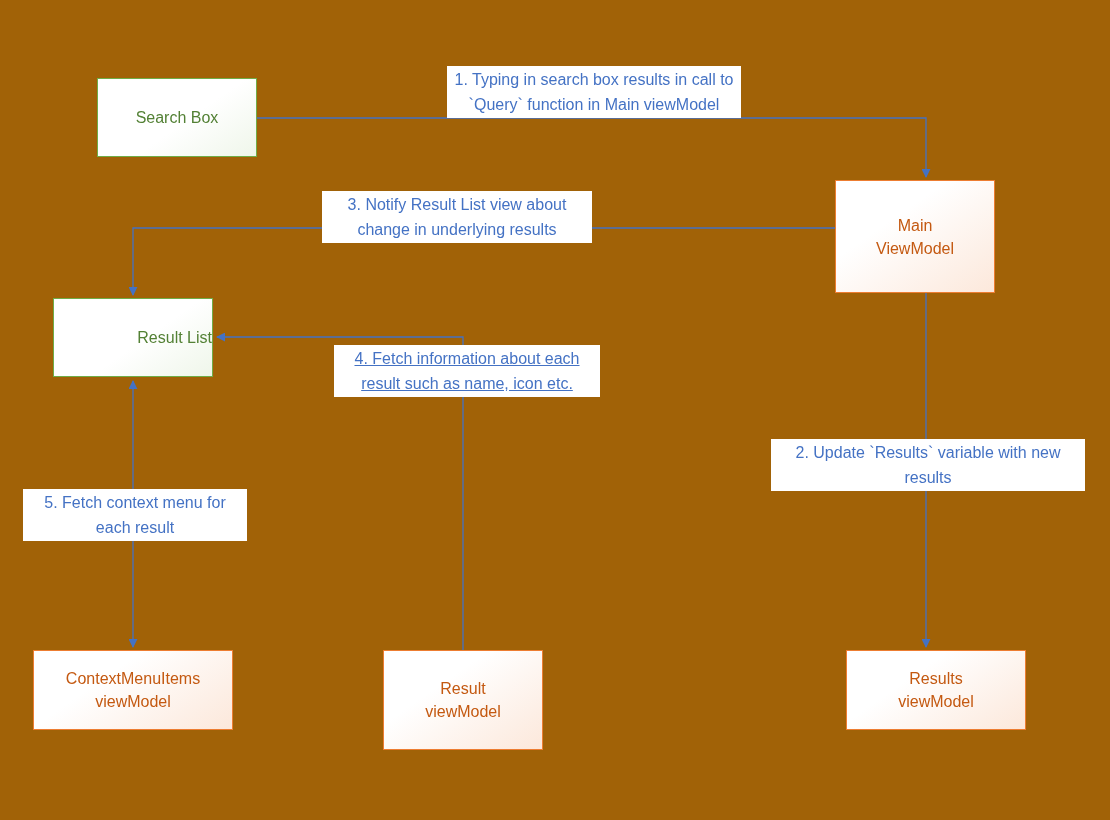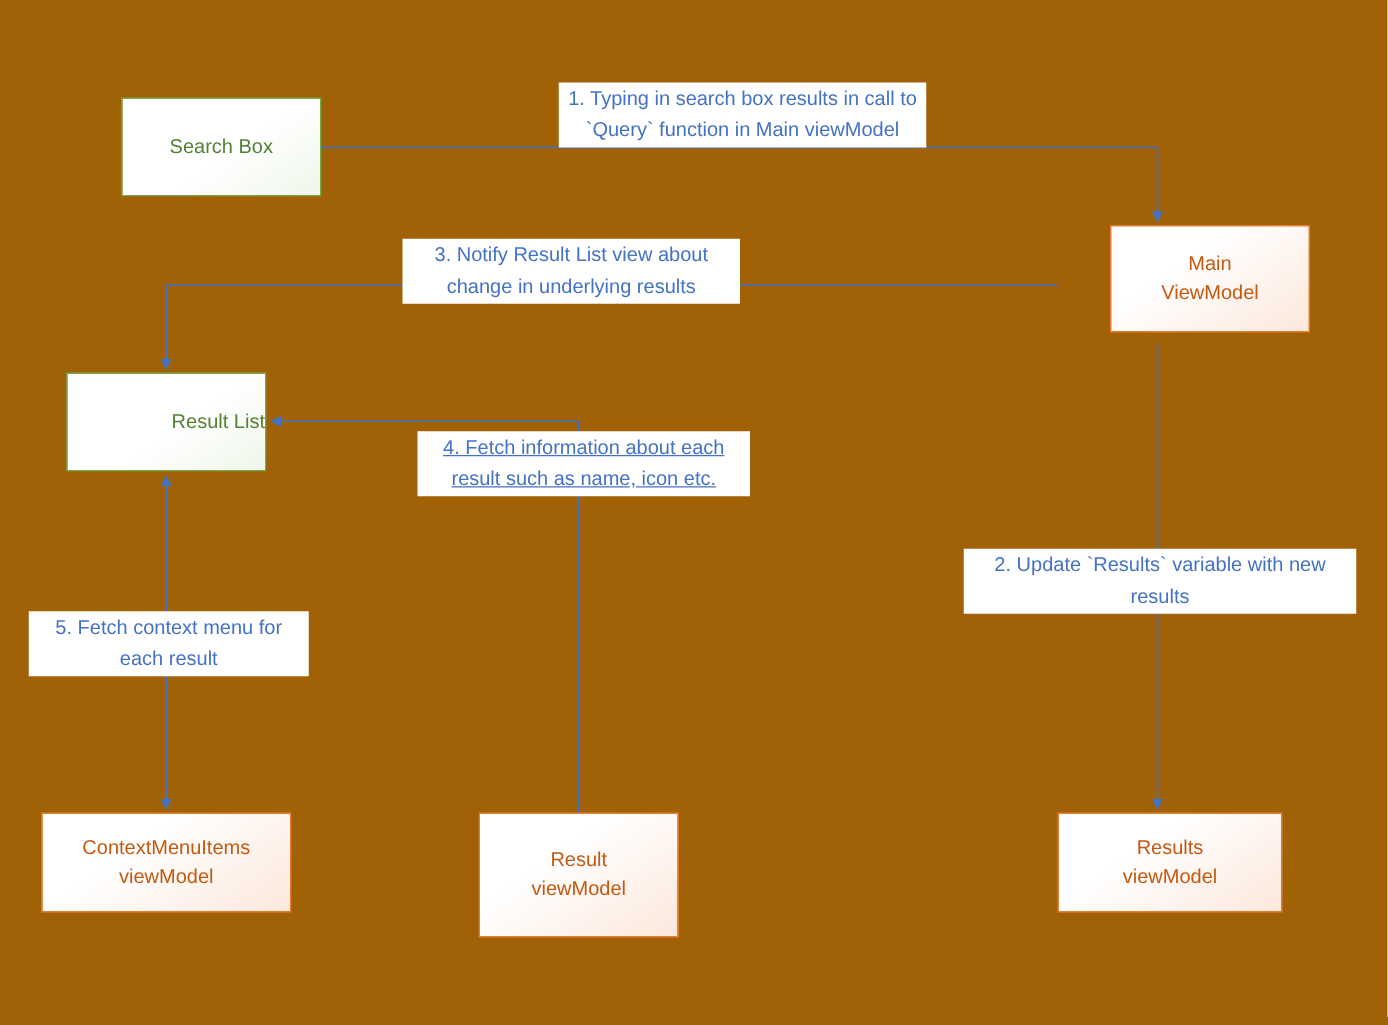--- a/index.html
+++ b/index.html
@@ -47,21 +47,21 @@
     border: 1px solid #70AD47;
     color: #538135;
     background: linear-gradient(145deg, #ffffff 55%, #eff6ea 100%);
   }
   .node.orange {
     border: 1px solid #ED7D31;
     color: #C45911;
     background: linear-gradient(145deg, #ffffff 35%, #fce8db 100%);
   }
   #node-search     { left: 53px;  top: 78px;  width: 160px; height: 79px; margin-left: 44px; }
-  #node-main       { left: 888px; top: 180px; width: 160px; height: 86px; align-items: center; }
+  #node-main       { left: 835px; top: 180px; width: 160px; height: 113px; align-items: center; }
   #node-resultlist { left: 53px;  top: 298px; width: 160px; height: 79px; align-items: flex-end; }
   #node-contextmenu{ left: 33px;  top: 650px; width: 200px; height: 80px; }
   #node-resultvm   { left: 383px; top: 650px; width: 160px; height: 100px; }
   #node-resultsvm  { left: 846px; top: 650px; width: 180px; height: 80px; }
 
   #ann-step1 { left: 447px; top: 66px;  width: 290px; }
   #ann-step2 { left: 771px; top: 439px; width: 310px; }
   #ann-step3 { left: 322px; top: 191px; width: 266px; }
   #ann-step4 { left: 334px; top: 345px; width: 262px; text-decoration: underline; }
   #ann-step5 { left: 23px;  top: 489px; width: 220px; }

